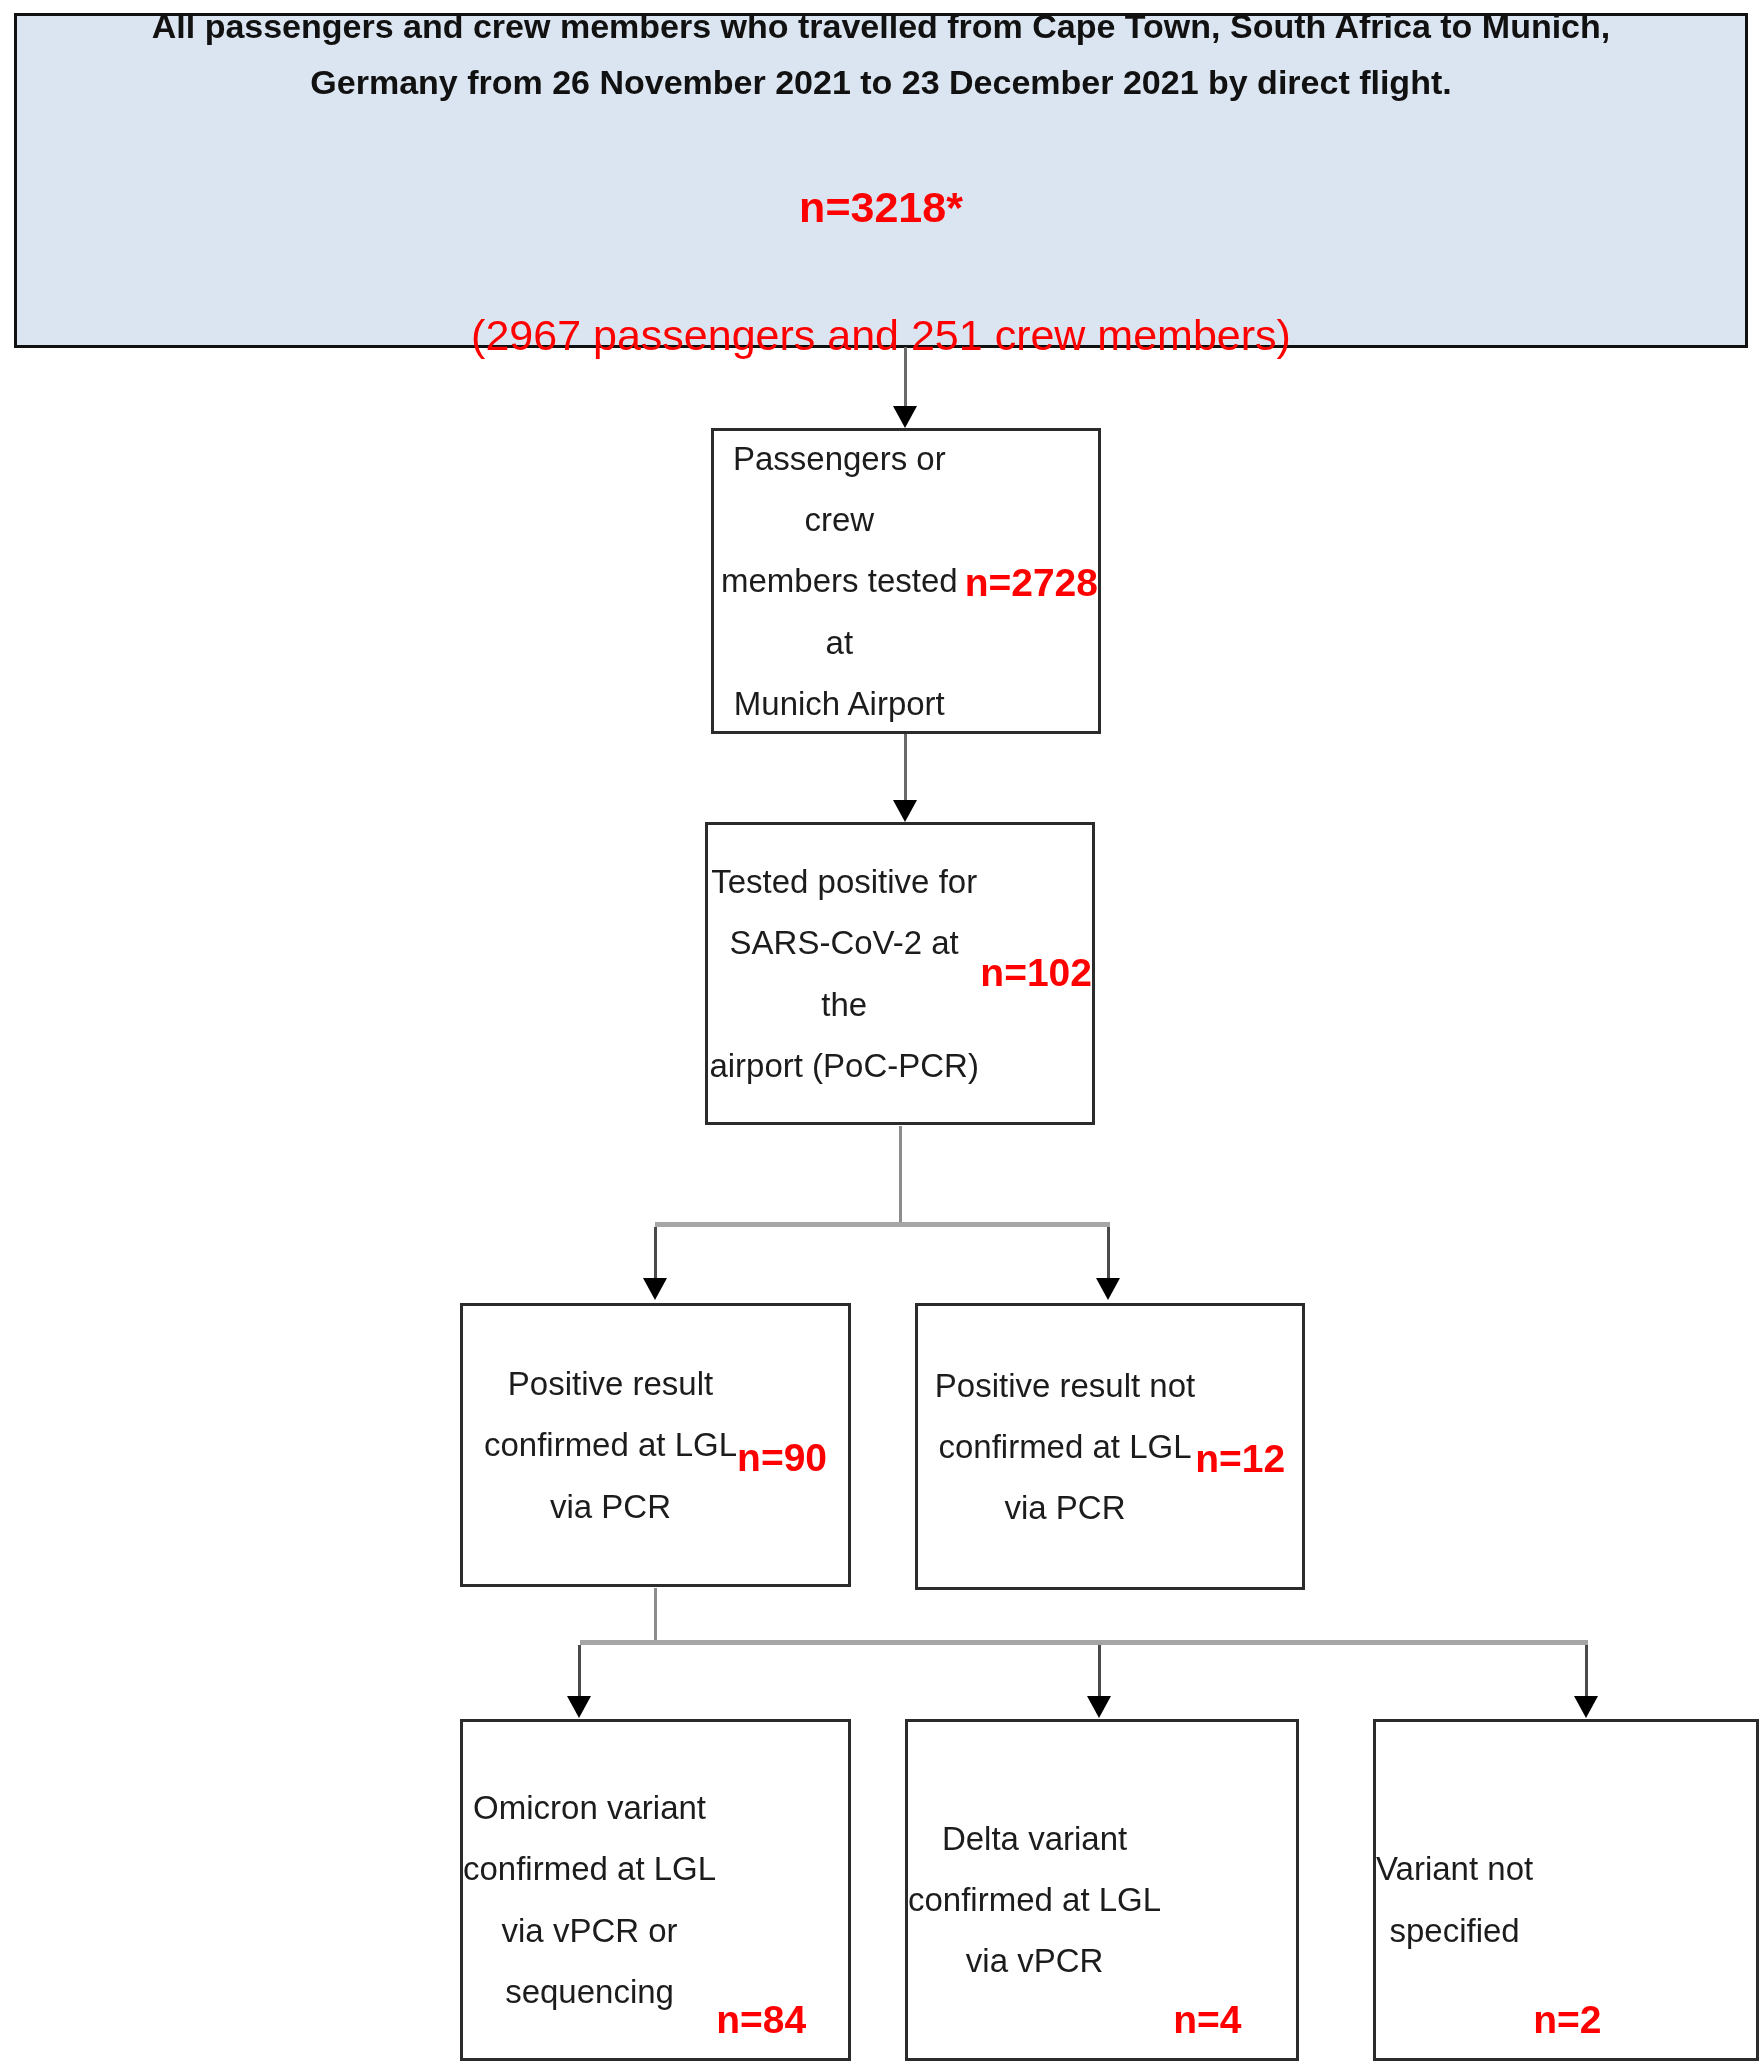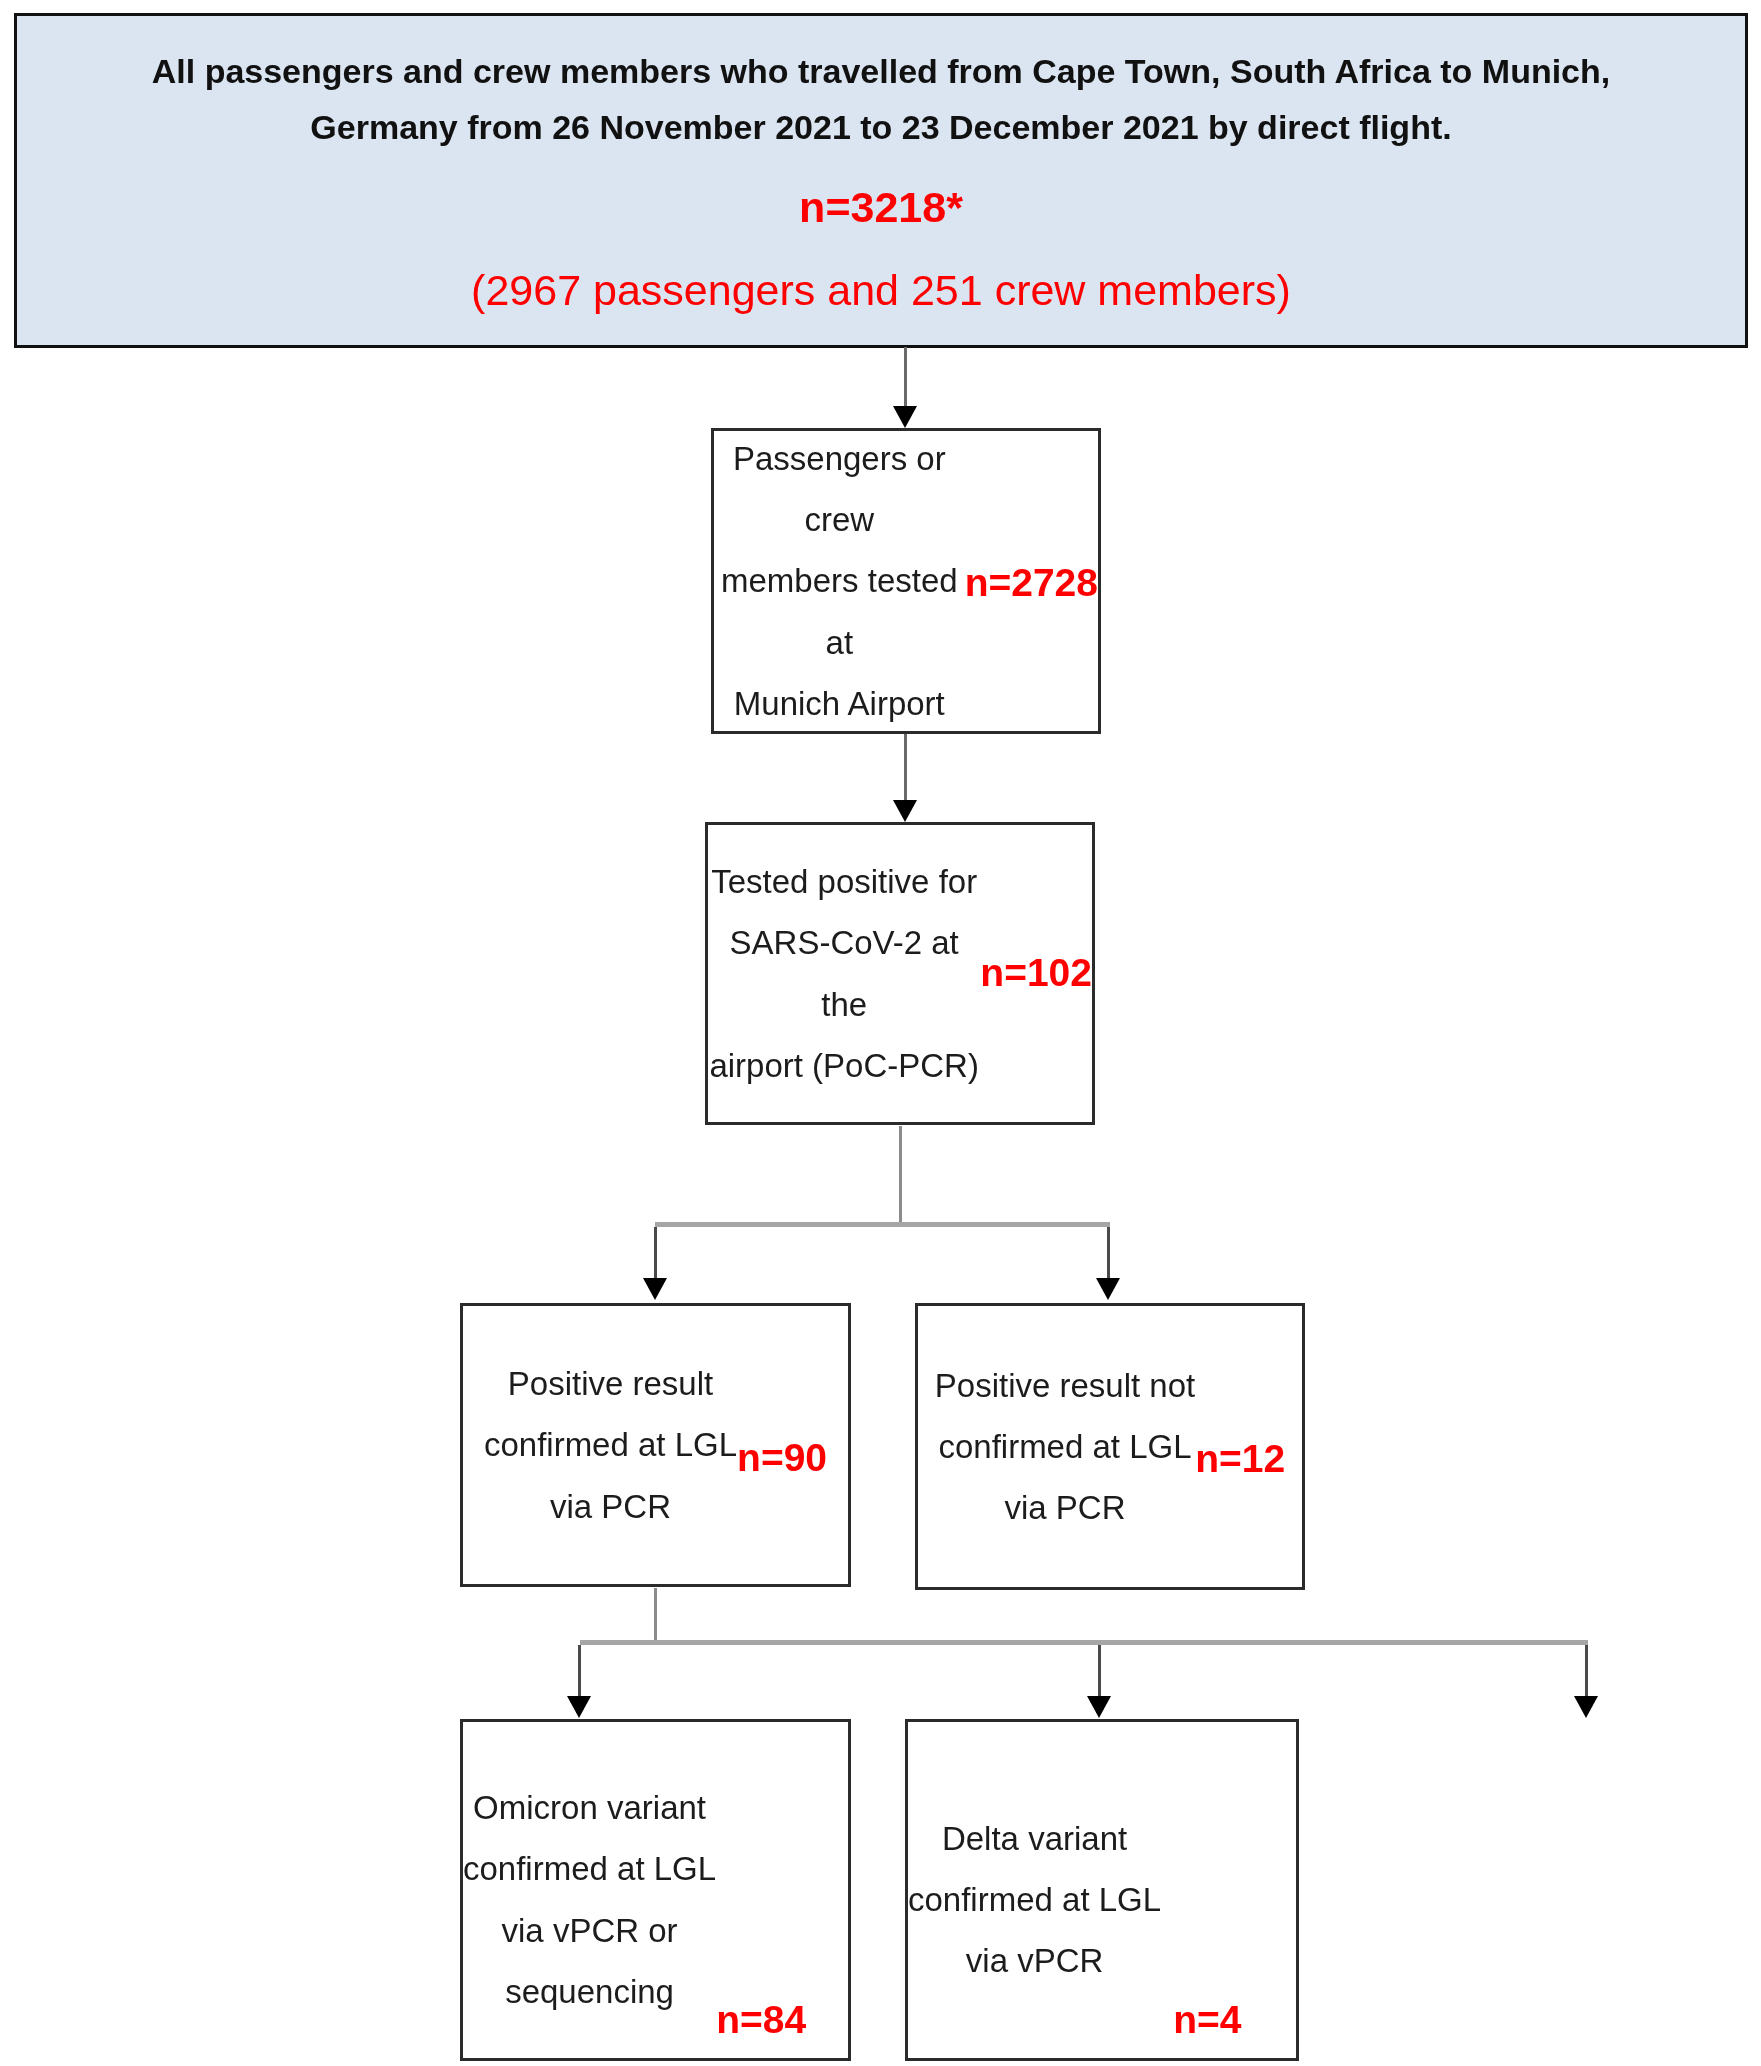--- a/index.html
+++ b/index.html
@@ -20,20 +20,21 @@
   }
   
   .title-box {
     position: absolute;
     left: 14px; top: 12.5px; width: 1734px; height: 335px;
     background: var(--title-fill);
     border: 3.7px solid #111111;
     display: flex; flex-direction: column;
     align-items: center; justify-content: center;
     text-align: center;
+    gap: 45px;
   }
   .title-text {
     font-size: 34px; font-weight: bold; color: #111111;
     line-height: 1.62; white-space: pre-line;
   }
   .title-n {
     margin-top: 28px;
     font-size: 43px; font-weight: bold; color: var(--red);
     line-height: 1.15;
   }
@@ -171,15 +172,20 @@
     <div class="nval">n=84</div>
   </div>
 
   <div class="node bottom" id="box-delta">
     <div class="txt">Delta variant
 confirmed at LGL
 via vPCR</div>
     <div class="nval">n=4</div>
   </div>
 
+  <div class="node bottom" id="box-variantns">
+    <div class="txt">Variant not
+specified</div>
+    <div class="nval">n=2</div>
+  </div>
 
 </div>
 
 
 </body></html>

